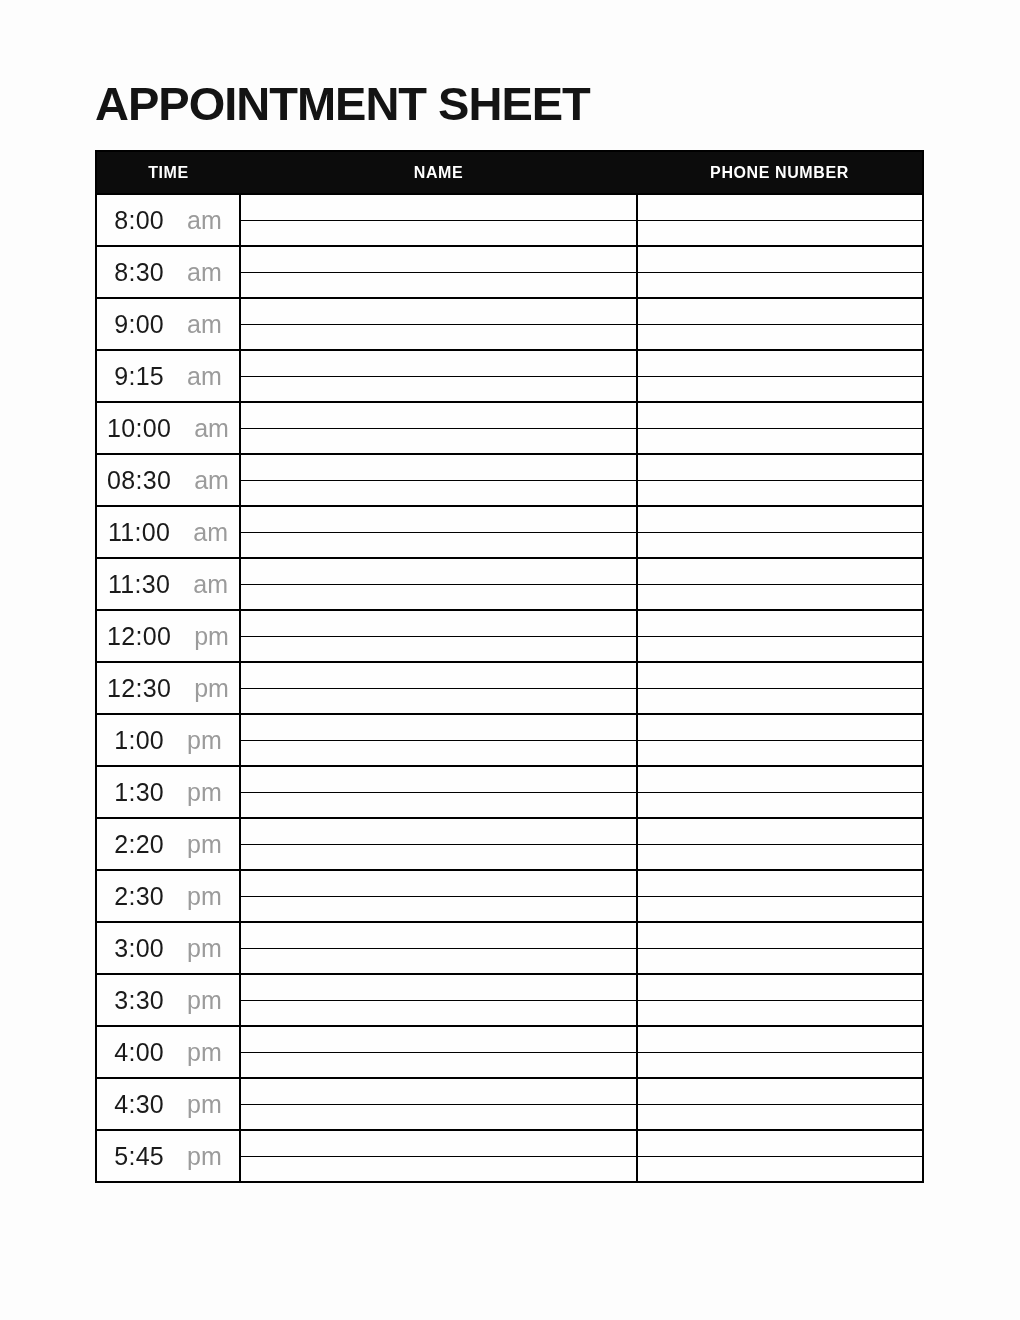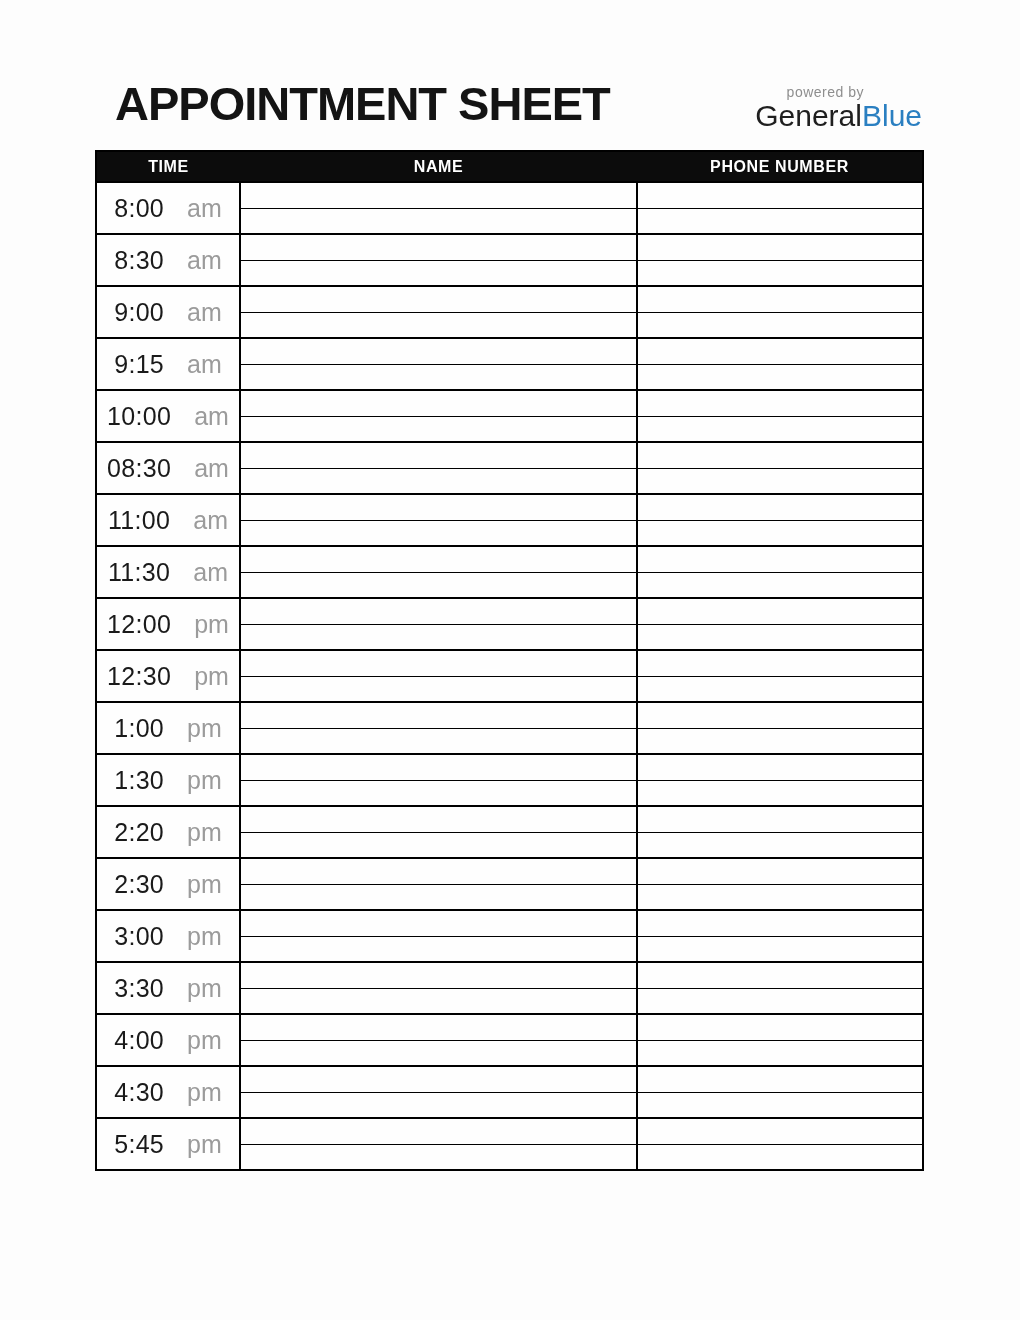--- a/index.html
+++ b/index.html
@@ -21,21 +21,21 @@
     top: 76px;
     width: 827px;
   }
   .header-row {
     display: flex;
     justify-content: space-between;
     align-items: flex-start;
     height: 74px;
   }
   .page-title {
-    margin: 0 0 0 20px;
+    margin: 0 0 0 0;
     font-size: 47px;
     font-weight: bold;
     letter-spacing: -1px;
     line-height: 1.0;
     color: #141414;
     padding-top: 4px;
     white-space: nowrap;
   }
   .branding { padding-top: 9px; }
   .powered-by {
@@ -64,21 +64,21 @@
   col.col-time  { width: 144px; }
   col.col-name  { width: 397px; }
   col.col-phone { width: 286px; }
 
   thead th {
     background: #0c0c0c;
     color: #ffffff;
     font-size: 16px;
     font-weight: bold;
     letter-spacing: 0.6px;
-    height: 31px;
+    height: 43px;
     padding: 0;
     text-align: center;
     vertical-align: middle;
     border-bottom: 2px solid #000;
   }
   td { padding: 0; background: #fefefe; }
 
   tr.slot-top td { border-top: 2px solid #000; height: 26px; }
   tr.slot-bottom td { height: 26px; }
   tr.slot-bottom td.entry-cell { border-top: 1px solid #000; }
@@ -105,26 +105,20 @@
 </style>
 </head>
 <body>
 
 <div class="page">
   <div class="content">
 
     <div class="header-row">
       <h1 class="page-title">APPOINTMENT SHEET</h1>
 
-      <div class="branding">
-        <div class="powered-by">powered by</div>
-        <div class="brand-name">
-          <span class="brand-black">General</span><span class="brand-blue">Blue</span>
-        </div>
-      </div>
     </div>
 
     <table class="appt-table">
       <colgroup>
         <col class="col-time">
         <col class="col-name">
         <col class="col-phone">
       </colgroup>
       <thead>
         <tr>

